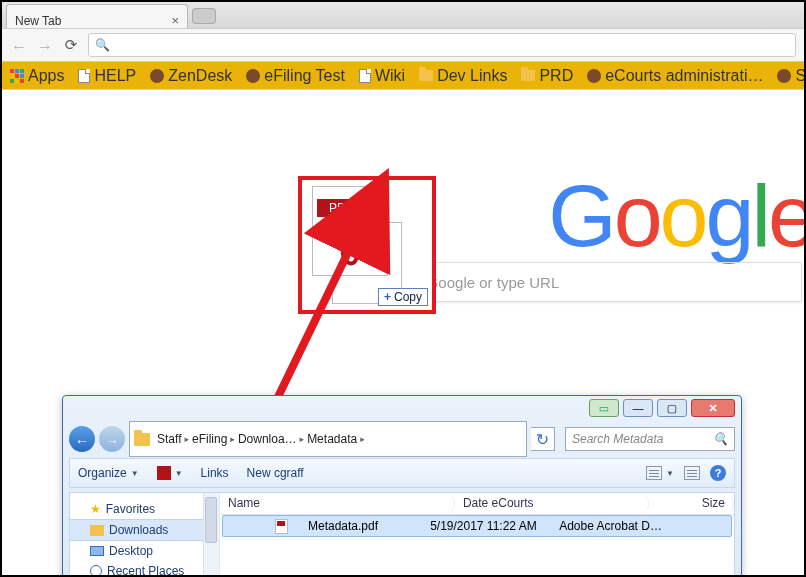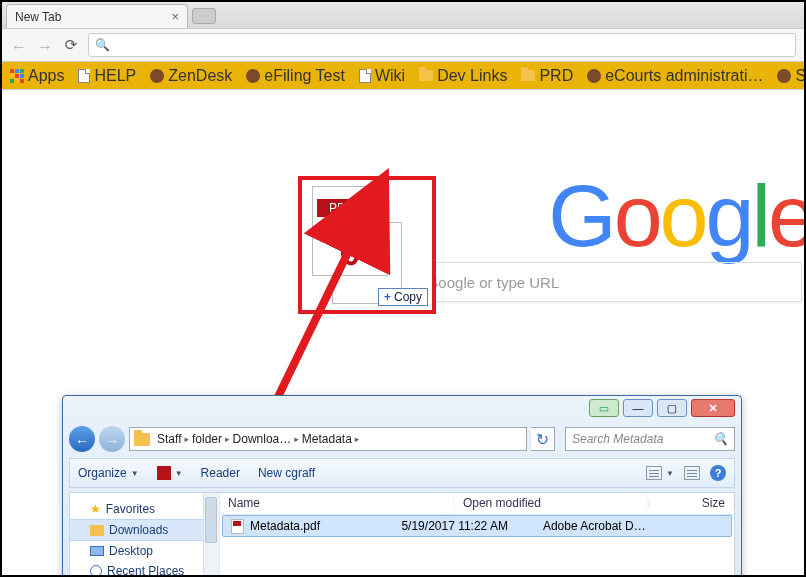--- a/index.html
+++ b/index.html
@@ -4,21 +4,21 @@
 <style>
   * { box-sizing: border-box; margin: 0; padding: 0; font-family: "Segoe UI", Arial, sans-serif; }
   body { width: 806px; height: 577px; background: #fff; position: relative; border: 2px solid #000; overflow: hidden; }
 
   
   .tabstrip { height: 26px; background: linear-gradient(#e8e8e8,#d9d9d9); position: relative; }
   .tab {
     position: absolute; left: 4px; top: 2px; height: 24px; width: 182px;
     background: #f6f6f6; border: 1px solid #b9b9b9; border-bottom: none;
     border-top-left-radius: 4px; border-top-right-radius: 4px;
-    display: flex; align-items: center; padding: 0 8px; font-size: 12px; color:#333;gap:30px;
+    display: flex; align-items: flex-end; padding: 0 8px; font-size: 12px; color:#333;gap:30px;
   }
   .tab .close { margin-left: auto; font-size: 13px; color:#666; cursor:pointer; }
   .newtab-stub {
     position:absolute; left:190px; top:6px; width:24px; height:16px;
     background:#ccc; border:1px solid #aaa; border-radius:3px;
   }
 
   .addrbar {
     height: 34px; background:#f6f6f6; border-top:1px solid #ccc; border-bottom:1px solid #ccc;
     display:flex; align-items:center; gap:8px; padding:0 8px;
@@ -89,21 +89,21 @@
   .win-min  { background:#d9e7f7; border-color:#6a8fc0; }
   .win-max  { background:#d9e7f7; border-color:#6a8fc0; }
   .win-close{ background:#e77a6f; border-color:#b33; color:#fff; font-weight:bold; width:44px; }
 
   .ex-nav {
     height:30px; margin:0 6px; display:flex; align-items:center; gap:4px;
   }
   .nav-circle { width:26px; height:26px; border-radius:50%; background:linear-gradient(#5aa0e8,#2a6ac0); color:#fff; display:flex; align-items:center; justify-content:center; font-size:14px;}
   .nav-circle.fwd { background:linear-gradient(#bcd5ef,#8fb3d8); color:#eef;}
   .breadcrumb {
-    flex:1; height:24px; background:#fff; border:1px solid #9ab; display:flex; align-items:center; font-size:12px; color:#222; padding:0 4px; gap:3px;
+    flex:1; height:36px; background:#fff; border:1px solid #9ab; display:flex; align-items:center; font-size:12px; color:#222; padding:0 4px; gap:3px;
   }
   .breadcrumb .bfolder { width:16px; height:13px; background:#f3c24c; border-radius:1px; position:relative; margin-right:4px;}
   .breadcrumb .bfolder:before{content:"";position:absolute;top:-3px;left:0;width:8px;height:3px;background:#f3c24c;border-radius:1px 1px 0 0;}
   .breadcrumb .sep{color:#666; font-size:9px;}
   .bc-refresh { width:24px; height:24px; border:1px solid #9ab; border-left:none; background:#fff; display:flex; align-items:center; justify-content:center; color:#3a6fbf;}
   .explorer-search {
     width:170px; height:24px; margin-left:6px; border:1px solid #9ab; background:#fff;
     display:flex; align-items:center; padding:0 6px; font-size:12px; color:#888; font-style:italic; justify-content:space-between;
   }
 
@@ -131,21 +131,21 @@
   .dl-ico{width:14px;height:11px;background:#f3c24c;display:inline-block;}
   .clock-ico{width:12px;height:12px;border:1px solid #3a6fbf;border-radius:50%;display:inline-block;}
 
   .listpane { flex:1; position:relative; }
   .colhdr { height:22px; display:flex; font-size:12px; color:#335; border-bottom:1px solid #e1e8f2;}
   .colhdr div{padding:3px 8px; border-right:1px solid #e9eef6;border-radius:10px;}
   .c-name{flex:1.6}.c-date{flex:1.3}.c-type{flex:1.2}.c-size{flex:.5; text-align:right; border-right:none;}
   .row { height:22px; display:flex; font-size:12px; align-items:center; }
   .row.sel{ background:#d0e4fb; border:1px solid #8db7e8; border-radius:2px; margin:0 2px;}
   .row div{padding:0 8px;}
-  .row .c-name{display:flex;gap:6px;align-items:center;}
+  .row .c-name{display:flex;gap:20px;align-items:center;margin-left:44px;}
   .pdf-sm{width:13px;height:15px;background:#fff;border:1px solid #bbb;position:relative;display:inline-block;}
   .pdf-sm:before{content:"";position:absolute;left:1px;top:1px;width:8px;height:5px;background:#b31219;}
 </style>
 </head>
 <body>
 
 <div class="tabstrip">
   <div class="tab">
     <span>New Tab</span>
     <span class="close">×</span>
@@ -259,21 +259,21 @@
       <div class="win-btn win-close">✕</div>
     </div>
 
     <div class="ex-nav">
       <div class="nav-circle">←</div>
       <div class="nav-circle fwd">→</div>
       <div class="breadcrumb" id="crumb">
         <span class="bfolder"></span>
       <span>Staff</span>
           <span class="sep">▸</span>
-          <span>folder</span>
+          <span>eFiling</span>
           <span class="sep">▸</span>
           <span>Downloa…</span>
           <span class="sep">▸</span>
           <span>Metadata</span>
           <span class="sep">▸</span>
         </div>
       <div class="bc-refresh">↻</div>
       <div class="explorer-search">
         <span>Search Metadata</span>
         <span>🔍</span>
@@ -282,21 +282,21 @@
 
     <div class="ex-toolbar">
       <span class="tbitem">
         <span>Organize</span>
           <span class="dd">▼</span>
       </span>
       <span class="tbitem">
         <span class="adobe-sq"></span>
           <span class="dd">▼</span>
       </span>
-      <span class="tbitem">Reader</span>
+      <span class="tbitem">Links</span>
       <span class="tbitem">New cgraff</span>
       <span class="right">
         <span class="tbitem">
             <span class="view-ico"></span>
             <span class="dd">▼</span>
           </span>
         <span class="tbitem">
             <span class="view-ico"></span>
           </span>
         <span class="help-ico">?</span>
@@ -323,21 +323,21 @@
           </div>
 
         <div class="scroll-gutter">
             <div class="thumb"></div>
           </div>
       </div>
 
       <div class="listpane">
         <div class="colhdr">
           <div class="c-name">Name</div>
-          <div class="c-date">Open modified</div>
+          <div class="c-date">Date eCourts</div>
           <div class="c-size">Size</div>
         </div>
         <div id="rows">
             <div class="row sel">
               <div class="c-name">
                 <span class="pdf-sm"></span>
                 <span>Metadata.pdf</span>
               </div>
               <div class="c-date">5/19/2017 11:22 AM</div>
               <div class="c-type">Adobe Acrobat D…</div>

